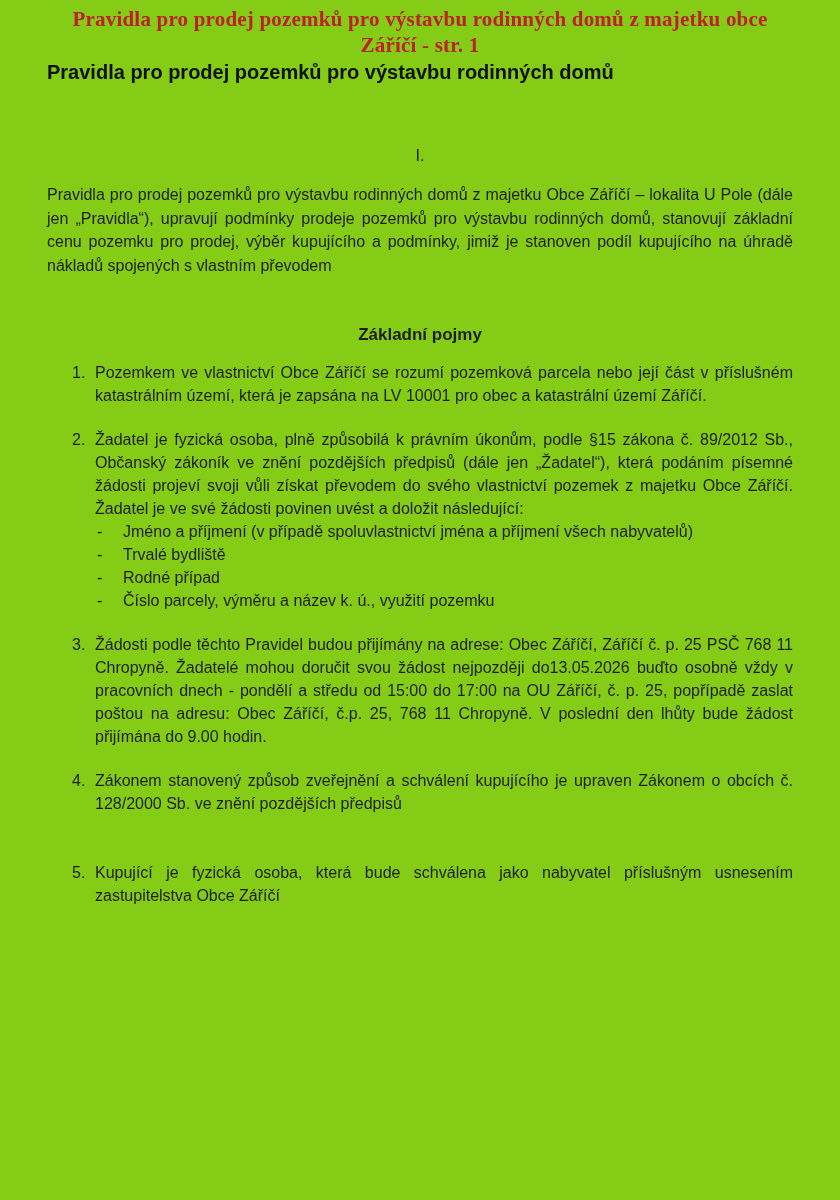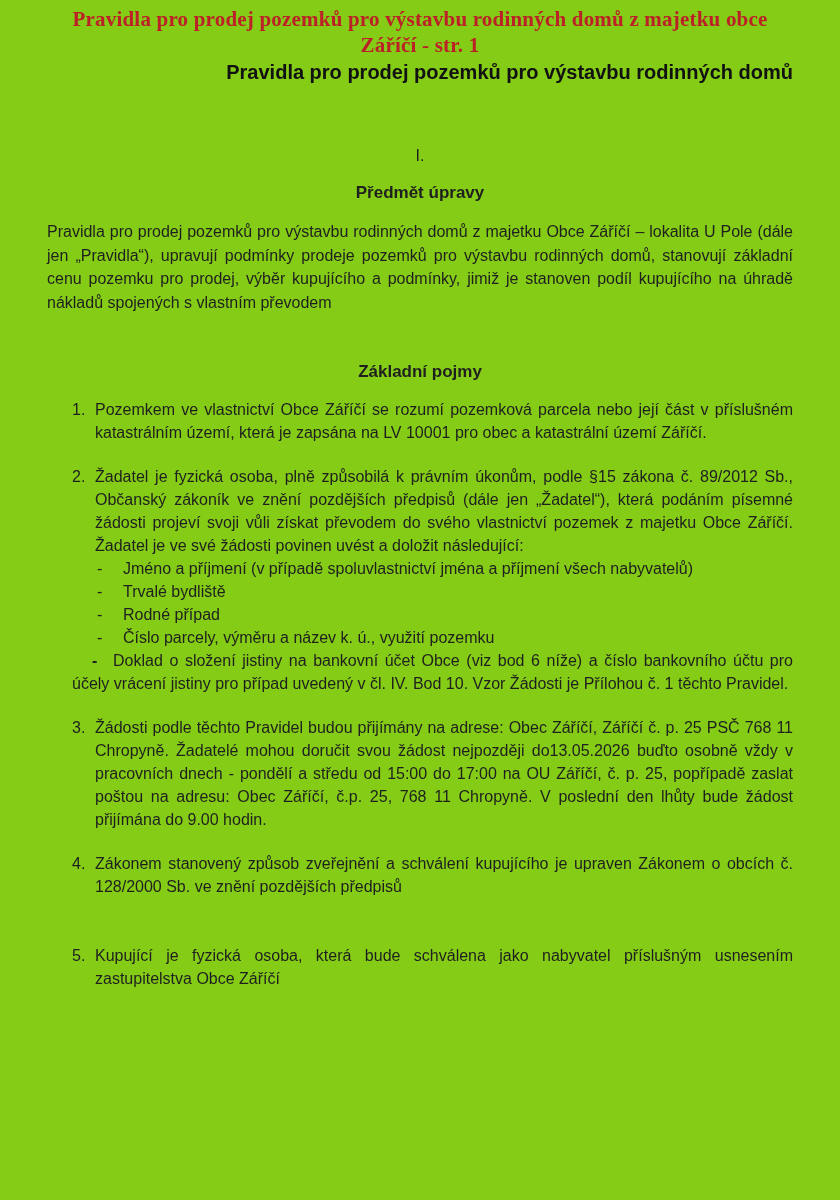--- a/index.html
+++ b/index.html
@@ -26,21 +26,21 @@
     text-align: center;
     letter-spacing: 0.2px;
   }
 
   
   .doc-title {
     margin-top: 2px;
     font-weight: bold;
     font-size: 20px;
     line-height: 24px;
-    text-align: right;
+    text-align: left;
     color: #111;
   }
   .doc-subtitle {
     margin-top: 21px;
     font-weight: bold;
     font-size: 20px;
     line-height: 24px;
     text-align: center;
     color: #111;
   }
@@ -114,21 +114,20 @@
 
 <div class="page">
 
   <div class="red-title" style="color: rgb(187, 33, 38);">Pravidla pro prodej pozemků pro výstavbu rodinných domů z majetku obce Záříčí - str. 1</div>
 
   <div class="doc-title">Pravidla pro prodej pozemků pro výstavbu rodinných domů</div>
 
 
   <section class="sec-1">
     <div class="sec-num">I.</div>
-    <div class="sec-heading">Předmět úpravy</div>
     <p class="body-par">Pravidla pro prodej pozemků pro výstavbu rodinných domů z majetku Obce Záříčí – lokalita U Pole  (dále jen „Pravidla“), upravují podmínky prodeje pozemků pro výstavbu rodinných domů, stanovují základní cenu pozemku pro prodej, výběr kupujícího a podmínky, jimiž je stanoven podíl kupujícího na úhradě nákladů spojených s vlastním převodem</p>
   </section>
 
   <section class="sec-2">
     <div class="sec-heading">Základní pojmy</div>
 
     <div class="num-list">
 
       <div class="num-item">
         <span class="num">1.</span>
@@ -150,21 +149,20 @@
           <p class="bullet-text">Trvalé bydliště</p>
         </div>
         <div class="bullet-row">
           <span class="dash">-</span>
           <p class="bullet-text">Rodné případ</p>
         </div>
         <div class="bullet-row">
           <span class="dash">-</span>
           <p class="bullet-text">Číslo parcely, výměru a název k. ú., využití pozemku</p>
         </div>
-        <p class="bullet-hanging"><span class="dash-inline">-</span><span>Doklad o složení jistiny na bankovní účet Obce (viz bod 6 níže) a číslo bankovního účtu pro účely vrácení jistiny pro případ uvedený v čl. IV. Bod 10. Vzor Žádosti je Přílohou č. 1 těchto Pravidel.</span></p>
       </div>
 
       <div class="num-item">
         <span class="num">3.</span>
         <p class="item-text">Žádosti podle těchto Pravidel budou přijímány na adrese: Obec Záříčí, Záříčí č. p. 25 PSČ 768 11 Chropyně. Žadatelé mohou doručit svou žádost nejpozději do13.05.2026 buďto osobně vždy v pracovních dnech - pondělí a středu od 15:00 do 17:00 na OU Záříčí, č. p. 25, popřípadě zaslat poštou na adresu: Obec Záříčí, č.p. 25, 768 11 Chropyně. V poslední den lhůty bude žádost přijímána do 9.00 hodin.</p>
       </div>
 
       <div class="num-item">
         <span class="num">4.</span>
         <p class="item-text">Zákonem stanovený způsob zveřejnění a schválení kupujícího je upraven Zákonem o obcích č. 128/2000 Sb. ve znění pozdějších předpisů</p>

